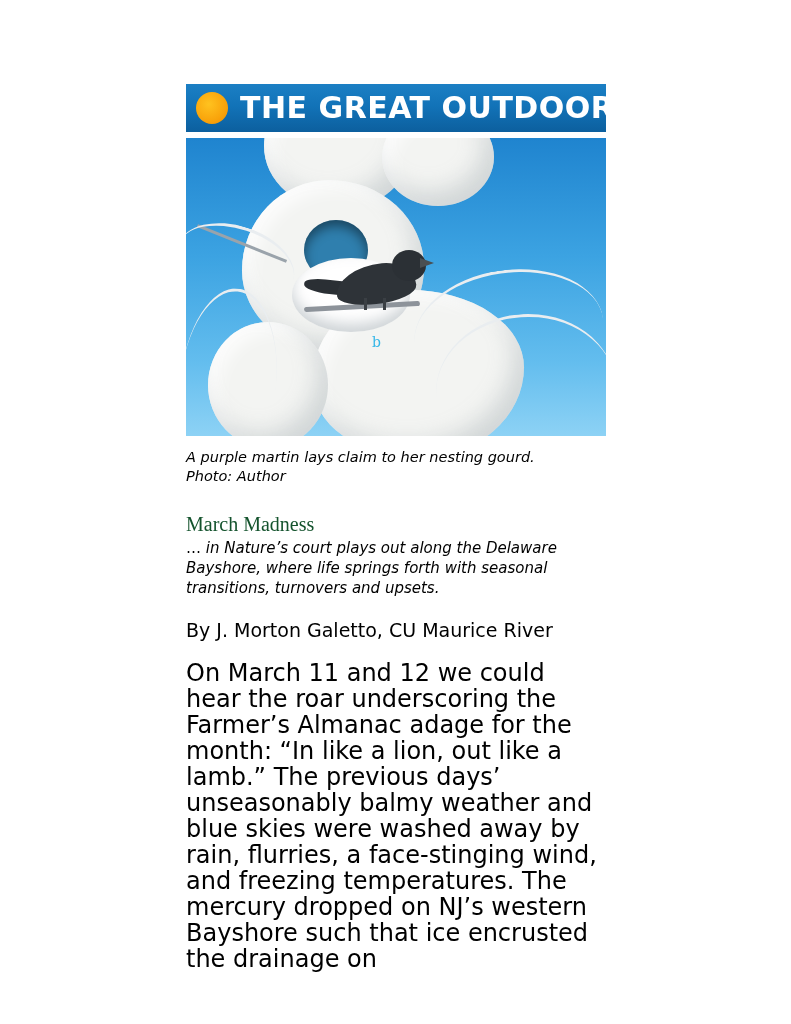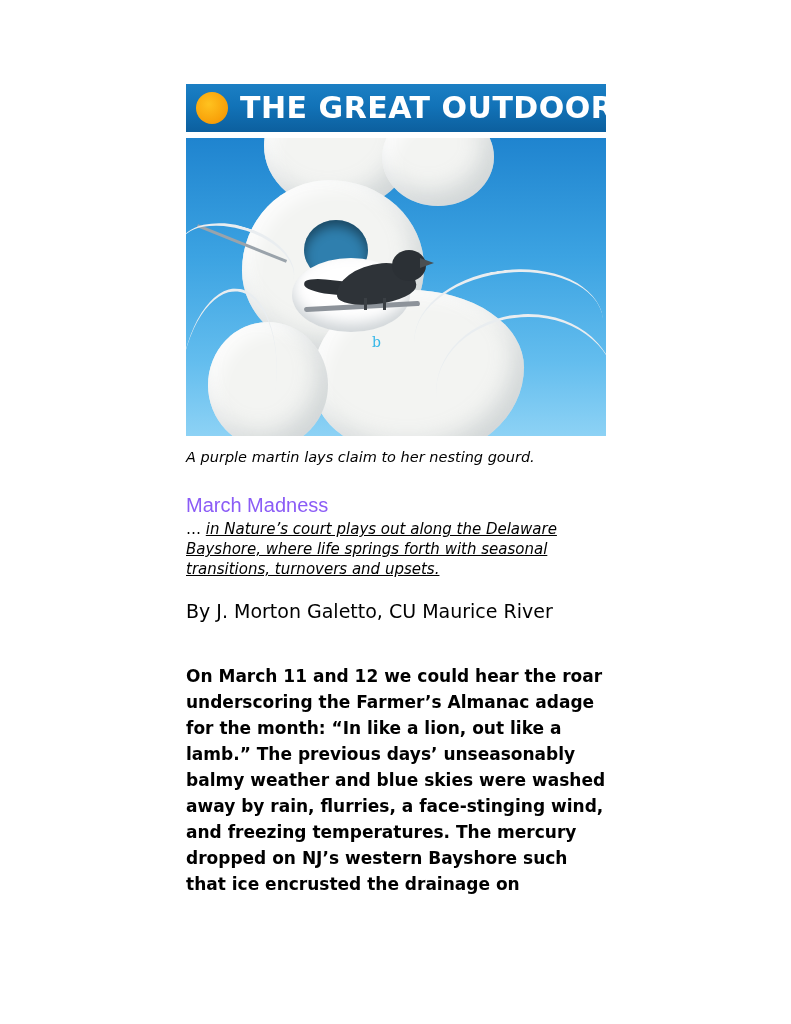--- a/index.html
+++ b/index.html
@@ -198,47 +198,45 @@
     font-size: 14.5px;
     line-height: 19px;
     color: #000000;
   }
 
   
   .headline {
     margin-top: 26px;
     font-size: 20px;
     line-height: 24px;
-    color: #8b5cf6;
-    font-family: Liberation Sans, sans-serif;
+    color: #14532d;
+    font-family: Liberation Serif, serif;
   }
   .deck {
     margin-top: 2px;
     font-size: 15px;
     line-height: 20px;
     font-style: italic;
   }
   .deck .ellipsis {
     font-style: normal;
     text-decoration: none;
   }
   .deck .underlined {
-    text-decoration: underline;
   }
   .byline {
     margin-top: 20px;
     font-size: 19px;
     line-height: 24px;
   }
   .body-text {
-    margin-top: 40px;
-    font-size: 17px;
+    margin-top: 18px;
+    font-size: 24px;
     line-height: 26px;
     width: 420px;
-    font-weight: bold;
   }
 </style>
 </head>
 <body>
 
 <div class="page">
   <div class="content">
 
     <div class="masthead">
       <div class="masthead-sun"></div>
@@ -263,20 +261,21 @@
       <div class="bird-tail"></div>
       <div class="bird-body"></div>
       <div class="bird-head"></div>
       <div class="bird-beak"></div>
       <div class="bird-legs"></div>
       <div class="blue-mark">b</div>
     </div>
 
     <div class="caption">
       <div>A purple martin lays claim to her nesting gourd.</div>
+      <div>Photo: Author</div>
     </div>
 
     <div class="headline">March Madness</div>
 
     <div class="deck"><span class="ellipsis">… </span><span class="underlined">in Nature’s court plays out along the Delaware Bayshore, where life springs forth with seasonal transitions, turnovers and upsets.</span></div>
 
     <div class="byline">By J. Morton Galetto, CU Maurice River</div>
 
     <div class="body-text">On March 11 and 12 we could hear the roar underscoring the Farmer’s Almanac adage for the month: “In like a lion, out like a lamb.” The previous days’ unseasonably balmy weather and blue skies were washed away by rain, flurries, a face-stinging wind, and freezing temperatures. The mercury dropped on NJ’s western Bayshore such that ice encrusted the drainage on</div>
 

